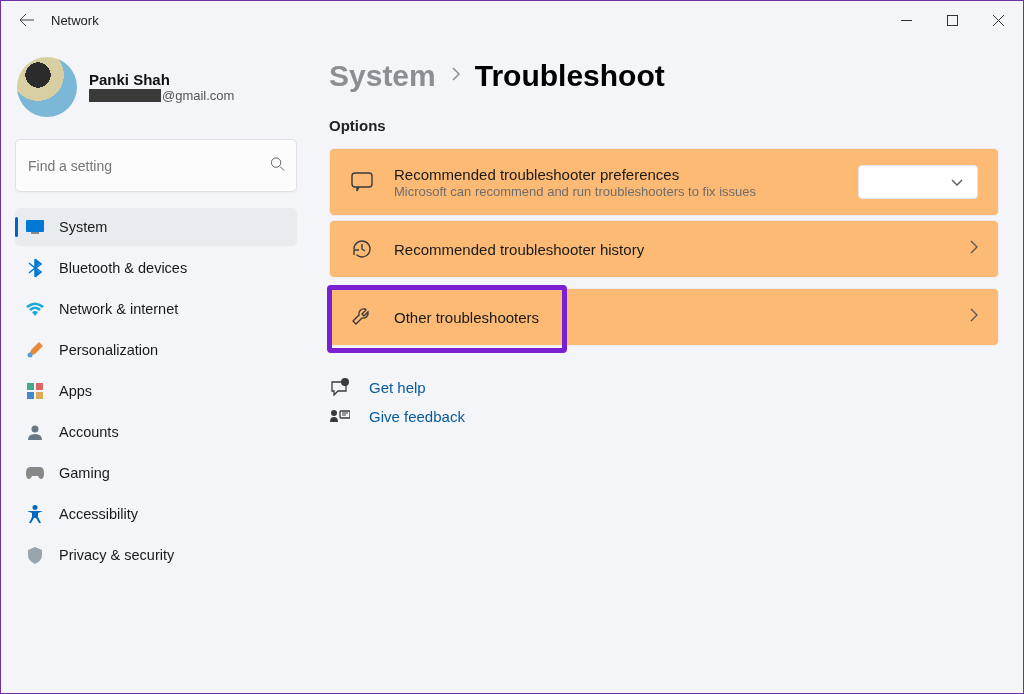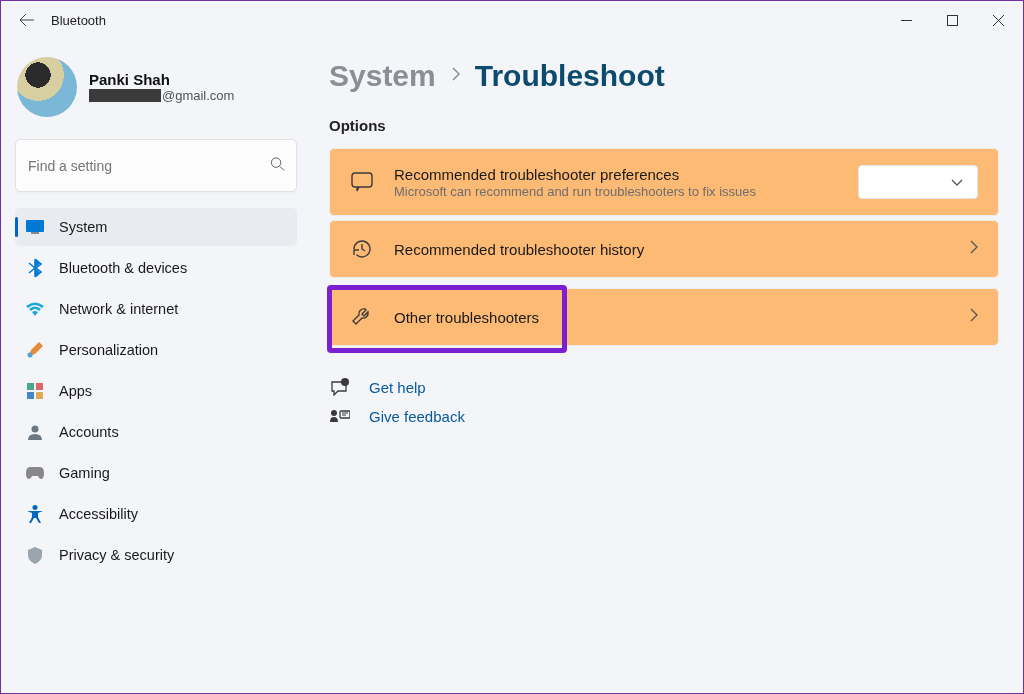--- a/index.html
+++ b/index.html
@@ -126,21 +126,21 @@
   .crumb-parent {
     font-size: 30px;
     font-weight: 600;
     color: #8b8e94;
     cursor: pointer;
   }
   .crumb-sep { color: #8b8e94; }
   .crumb-current {
     font-size: 30px;
     font-weight: 600;
-    color: #0c4a6e;
+    color: #000000;
   }
   .section-label {
     font-size: 15px;
     font-weight: 600;
     color: #222;
     margin-bottom: 14px;
   }
   .card {
     background: #fdba74;
     border: 1px solid #ececf0;
@@ -205,21 +205,21 @@
 </style>
 </head>
 <body>
 
 <div class="titlebar">
   <div class="back-btn">
     <svg width="16" height="16" viewBox="0 0 16 16" fill="none" stroke="currentColor" stroke-width="1">
         <path d="M7 2 L1 8 L7 14 M1 8 L15 8"></path>
       </svg>
   </div>
-  <div class="title">Bluetooth</div>
+  <div class="title">Network</div>
   <div class="spacer"></div>
   <div class="winbtn">
     <svg width="11" height="11" viewBox="0 0 11 11" stroke="currentColor">
         <path d="M0 5.5 H11"></path>
       </svg>
   </div>
   <div class="winbtn">
     <svg width="11" height="11" viewBox="0 0 11 11" fill="none" stroke="currentColor">
         <rect x="0.5" y="0.5" width="10" height="10"></rect>
       </svg>

